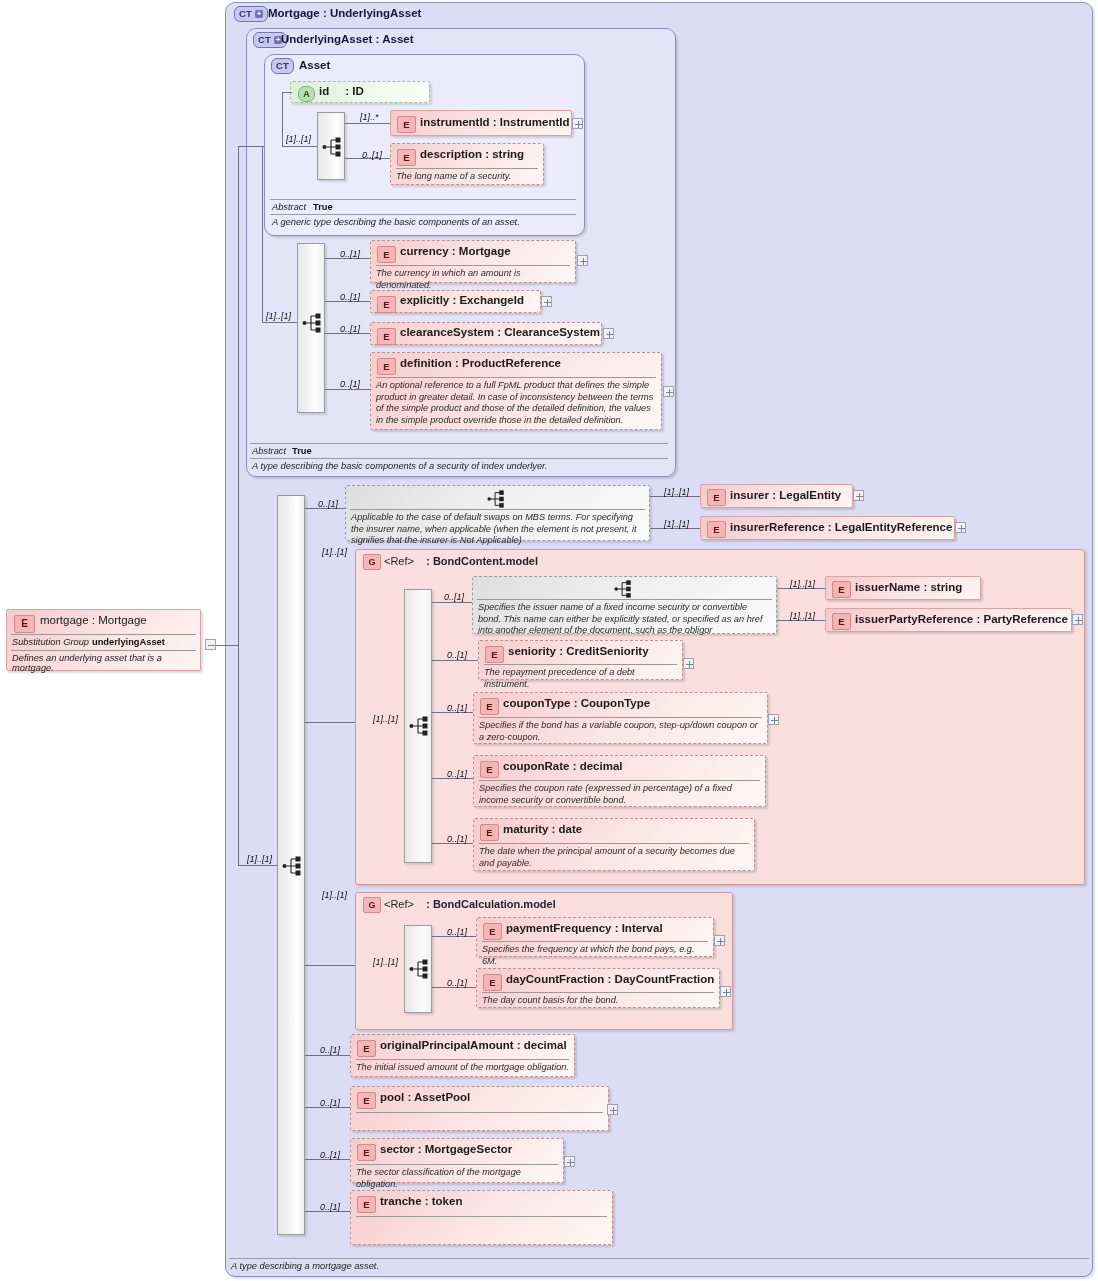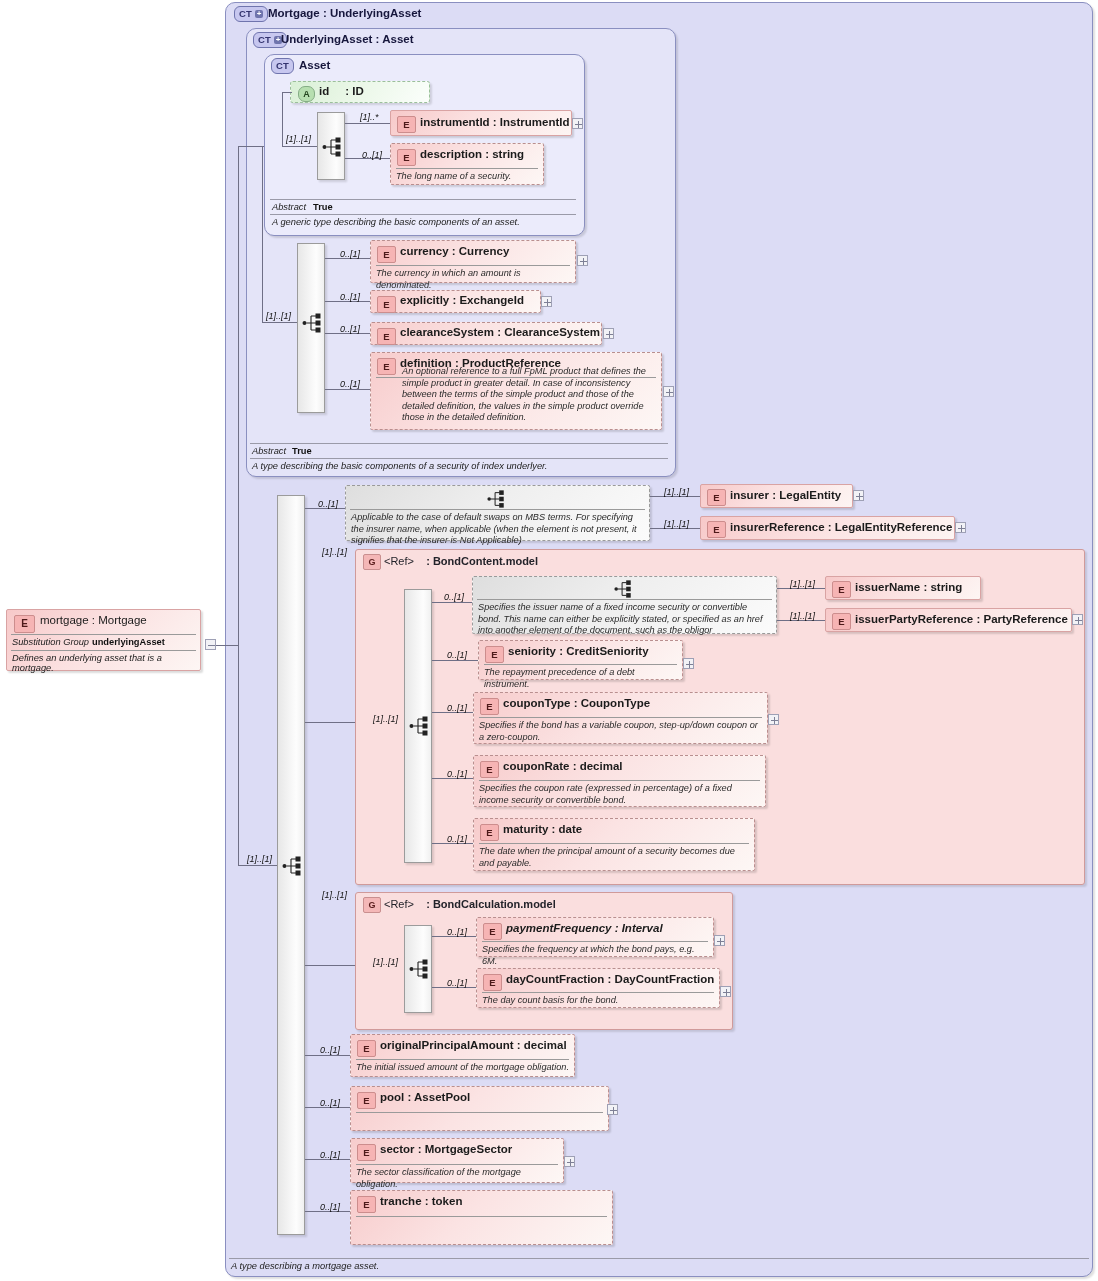--- a/index.html
+++ b/index.html
@@ -164,21 +164,21 @@
 
   <div class="ln lnv" style="left:262px;top:146px;height:177px;"></div>
   <div class="ln lnh" style="left:262px;top:146px;width:2px;"></div>
   <div class="ln lnh" style="left:262px;top:322px;width:35px;"></div>
   <div class="card" style="left:266px;top:311px;">[1]..[1]</div>
 
   <div class="ln lnh" style="left:325px;top:258px;width:45px;"></div>
   <div class="card" style="left:340px;top:249px;">0..[1]</div>
   <div class="node dashed" style="left:370px;top:240px;width:206px;height:43px;">
     <div class="etag">E</div>
-    <div class="nlabel" style="top:4px;">currency : Currency</div>
+    <div class="nlabel" style="top:4px;">currency : Mortgage</div>
     <div class="hr" style="top:24px;"></div>
     <div class="ndoc" style="top:27px;">The currency in which an amount is denominated.</div>
   </div>
   <div class="plus" style="left:577px;top:255px;"></div>
 
   <div class="ln lnh" style="left:325px;top:301px;width:45px;"></div>
   <div class="card" style="left:340px;top:292px;">0..[1]</div>
   <div class="node dashed" style="left:370px;top:290px;width:171px;height:23px;">
     <div class="etag">E</div>
     <div class="nlabel" style="top:3px;">explicitly : ExchangeId</div>
@@ -192,21 +192,21 @@
     <div class="nlabel" style="top:3px;">clearanceSystem : ClearanceSystem</div>
   </div>
   <div class="plus" style="left:603px;top:328px;"></div>
 
   <div class="ln lnh" style="left:325px;top:389px;width:45px;"></div>
   <div class="card" style="left:340px;top:379px;">0..[1]</div>
   <div class="node dashed" style="left:370px;top:352px;width:292px;height:78px;">
     <div class="etag">E</div>
     <div class="nlabel" style="top:4px;">definition : ProductReference</div>
     <div class="hr" style="top:24px;"></div>
-    <div class="ndoc" style="top:13px;margin-left:26px;">An optional reference to a full FpML product that defines the simple product in greater detail. In case of inconsistency between the terms of the simple product and those of the detailed definition, the values in the simple product override those in the detailed definition.</div>
+    <div class="ndoc" style="top:27px;">An optional reference to a full FpML product that defines the simple product in greater detail. In case of inconsistency between the terms of the simple product and those of the detailed definition, the values in the simple product override those in the detailed definition.</div>
   </div>
   <div class="plus" style="left:663px;top:386px;"></div>
 
   <div class="fline" style="left:250px;top:443px;width:418px;"></div>
   <div class="fkey" style="left:252px;top:446px;">Abstract</div>
   <div class="fval" style="left:292px;top:446px;">True</div>
   <div class="fline" style="left:250px;top:458px;width:418px;"></div>
   <div class="ftxt" style="left:252px;top:461px;">A type describing the basic components of a security of index underlyer.</div>
 
   <div class="seqbar" style="left:277px;top:495px;width:28px;height:740px;"></div>
@@ -361,21 +361,21 @@
     <rect x="13.5" y="1.5" width="5" height="5" fill="#222"></rect>
     <rect x="13.5" y="8.5" width="5" height="5" fill="#222"></rect>
     <rect x="13.5" y="15.5" width="5" height="5" fill="#222"></rect>
   </svg>
   <div class="card" style="left:373px;top:957px;">[1]..[1]</div>
 
   <div class="ln lnh" style="left:432px;top:936px;width:46px;"></div>
   <div class="card" style="left:447px;top:927px;">0..[1]</div>
   <div class="node dashed" style="left:476px;top:917px;width:238px;height:40px;">
     <div class="etag">E</div>
-    <div class="nlabel" style="top:4px;font-style:italic;">paymentFrequency : Interval</div>
+    <div class="nlabel" style="top:4px;">paymentFrequency : Interval</div>
     <div class="hr" style="top:23px;"></div>
     <div class="ndoc" style="top:26px;">Specifies the frequency at which the bond pays, e.g. 6M.</div>
   </div>
   <div class="plus" style="left:714px;top:935px;"></div>
 
   <div class="ln lnh" style="left:432px;top:987px;width:46px;"></div>
   <div class="card" style="left:447px;top:978px;">0..[1]</div>
   <div class="node dashed" style="left:476px;top:968px;width:244px;height:40px;">
     <div class="etag">E</div>
     <div class="nlabel" style="top:4px;">dayCountFraction : DayCountFraction</div>

